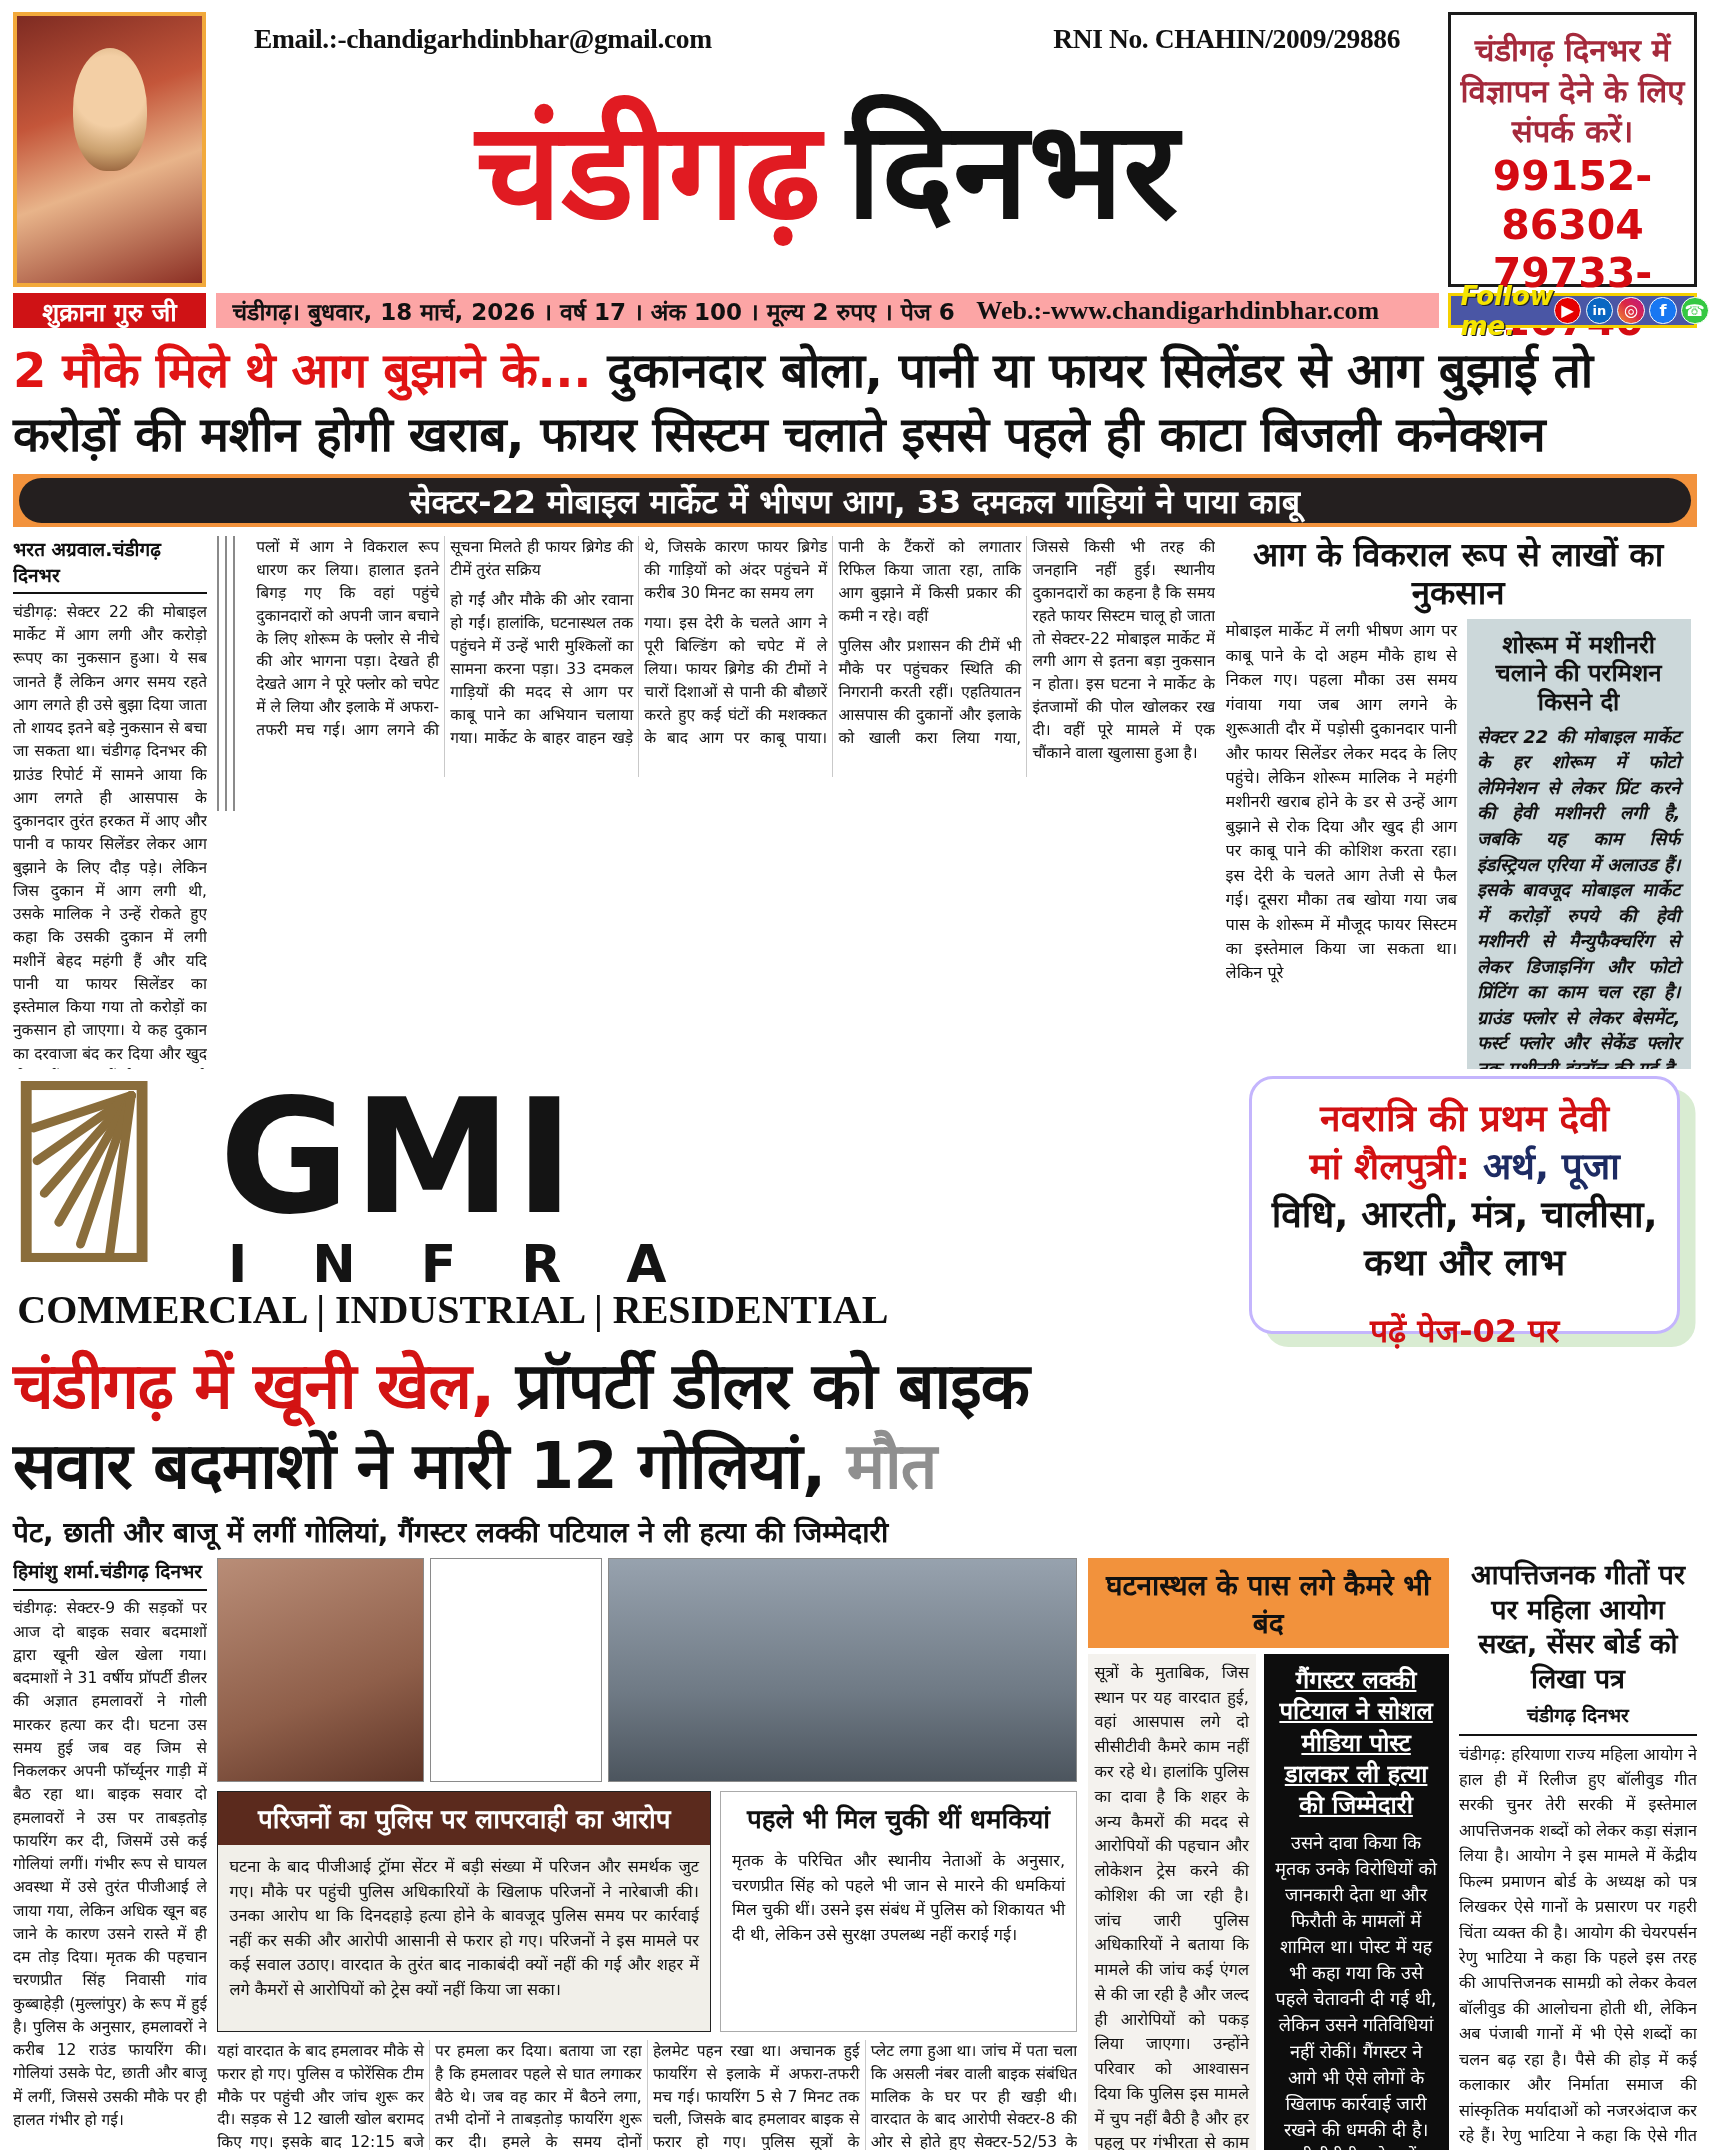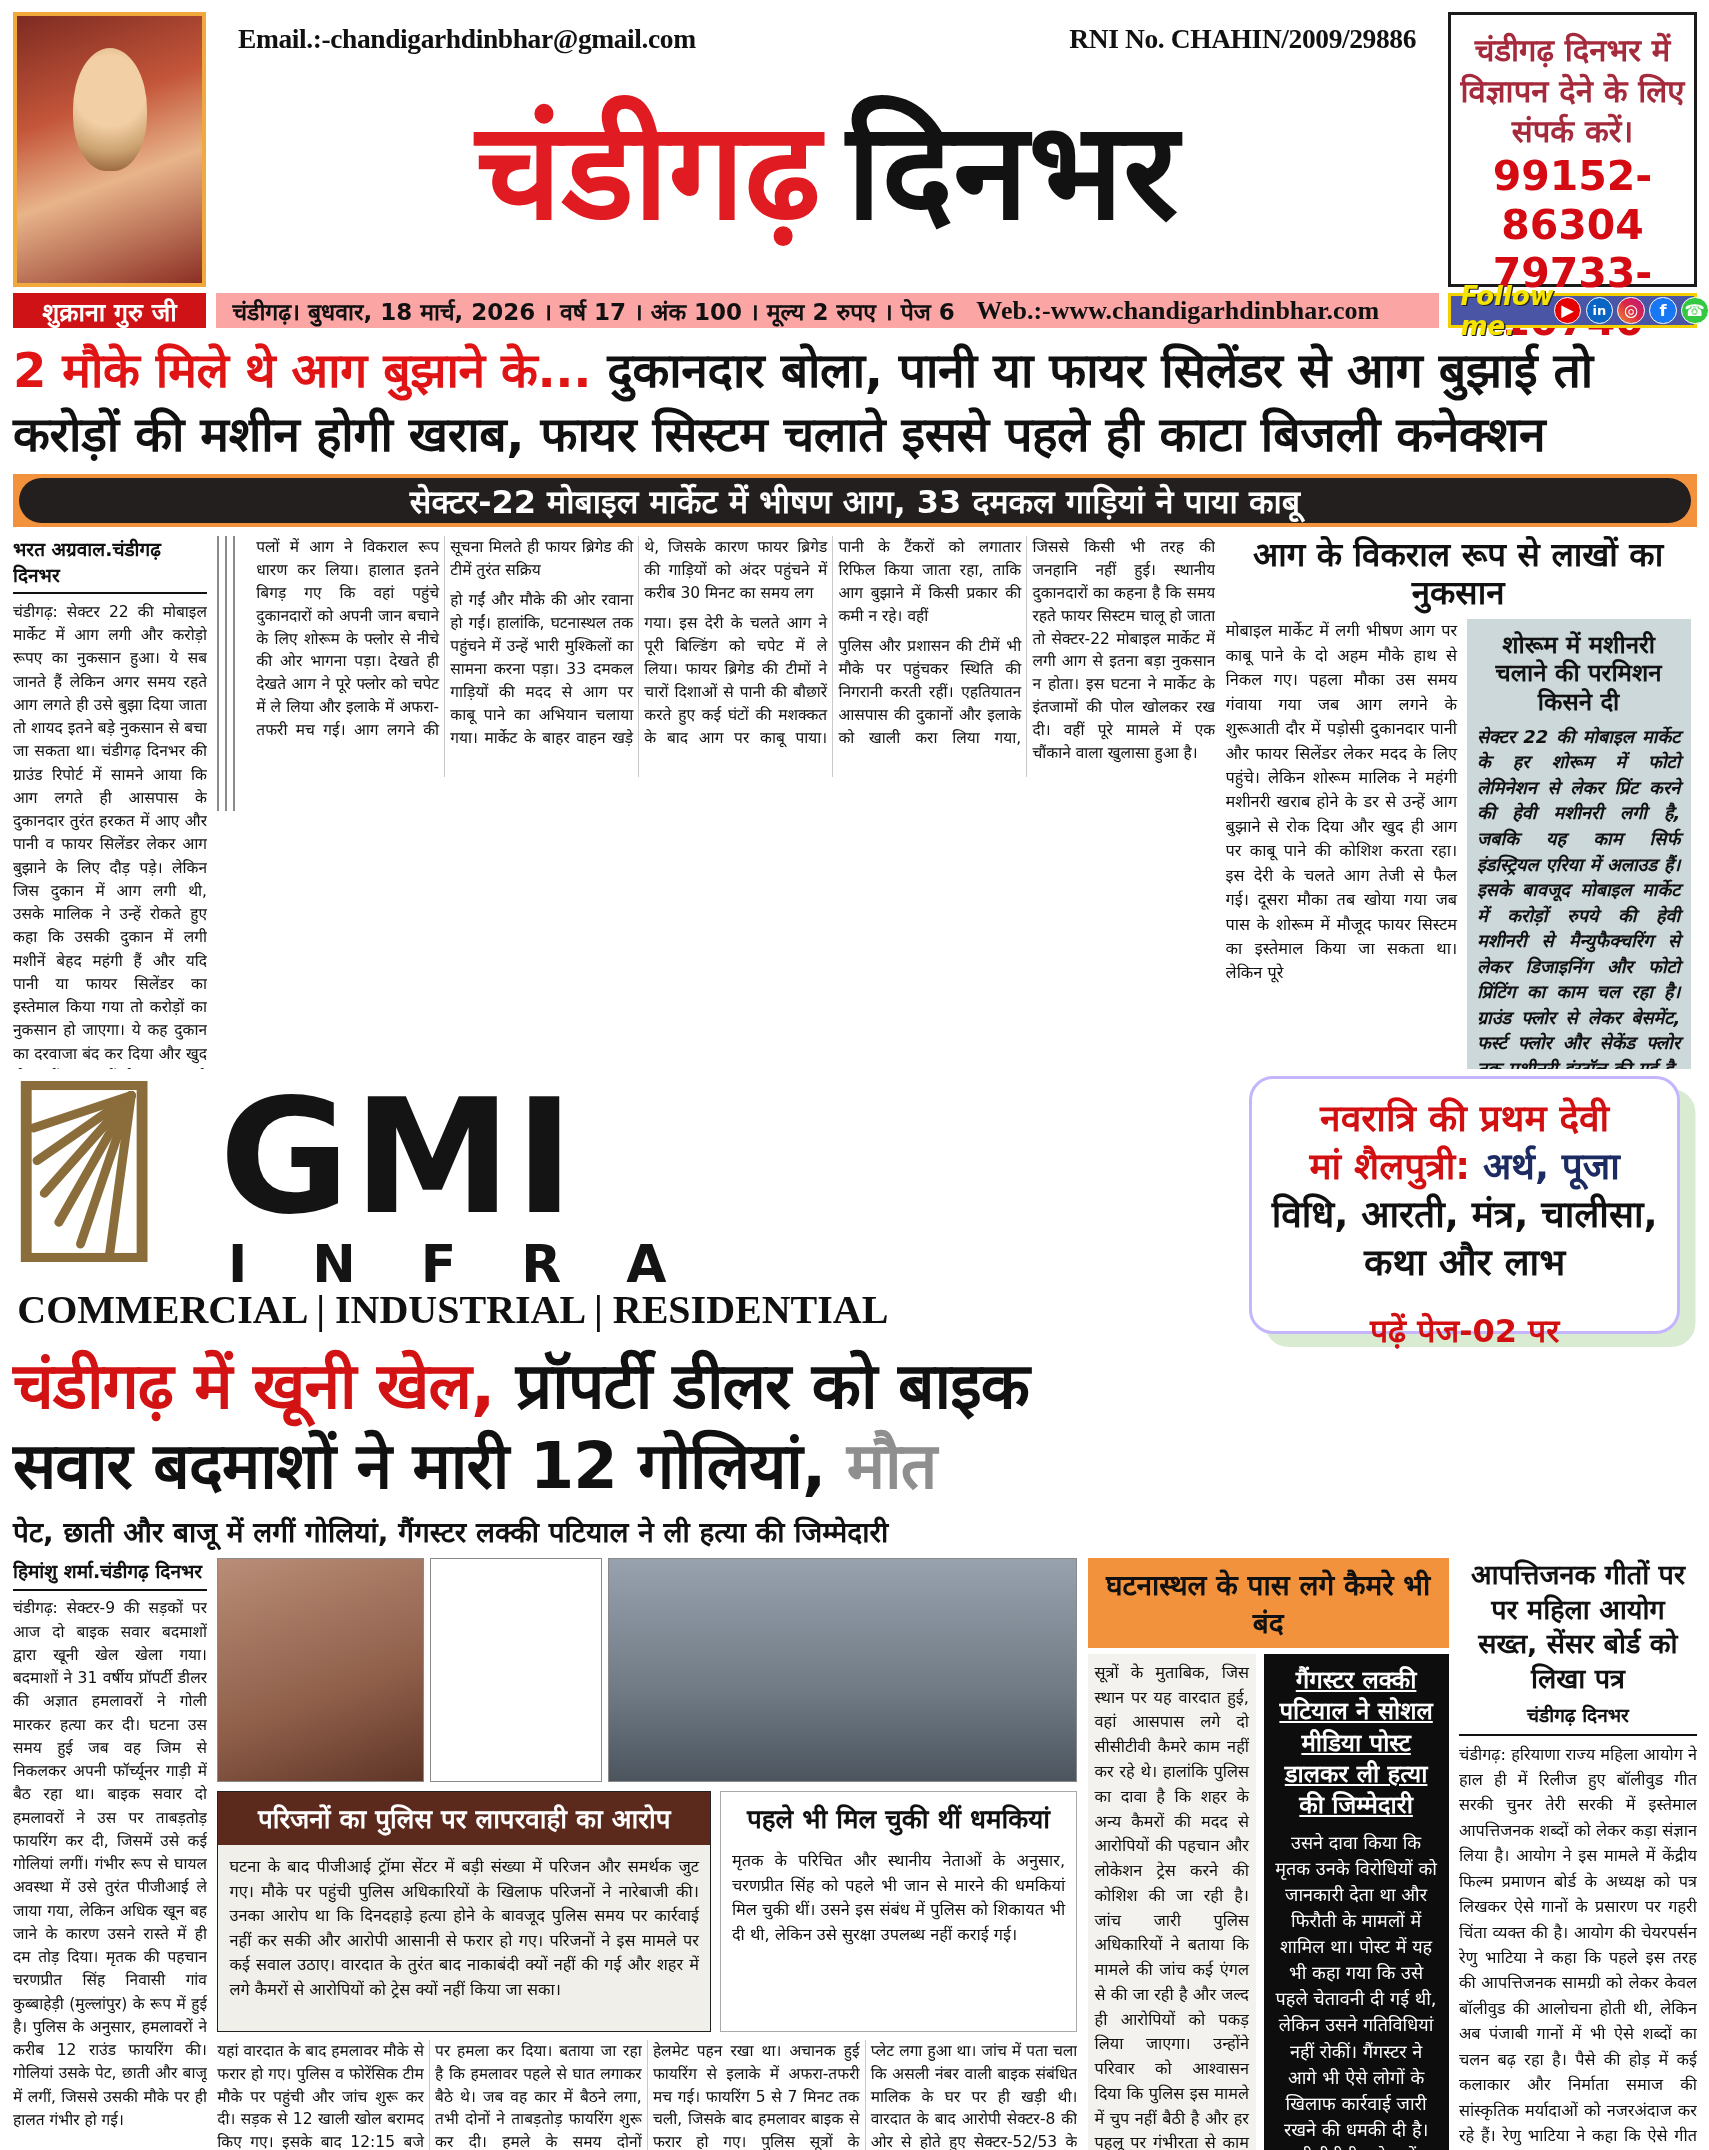--- a/index.html
+++ b/index.html
@@ -3,31 +3,31 @@
 <meta charset="utf-8">
 <style>
   html,body{margin:0;padding:0;background:#e8e8e8;}
   .page{position:relative;width:1710px;height:2693px;margin:0 auto;background:#ffffff;
         font-family:"DejaVu Sans",sans-serif;color:#111;box-sizing:border-box;
         padding:12px 13px;overflow:hidden;}
   *,*:before,*:after{box-sizing:border-box;}
   .just{text-align:justify;}
 
   
-  .header-band{display:flex;gap:6px;height:275px;}
+  .header-band{display:flex;gap:22px;height:275px;}
   .guru-photo{width:193px;height:100%;border:4.3px solid #f2a93b;
               background:linear-gradient(160deg,#7e2b22 0%,#c4563a 35%,#e8b48a 60%,#8c2f24 100%);position:relative;}
   .guru-photo:after{content:"";position:absolute;left:30%;top:12%;width:40%;height:46%;border-radius:50% 50% 45% 45%;
               background:radial-gradient(circle at 50% 35%,#f3cfa5 0 40%,#caa06e 70%,#8a5330);}
   .head-center{flex:1;display:flex;flex-direction:column;}
   .mail-row{display:flex;justify-content:space-between;align-items:flex-start;padding:11.2px 26px 0 26px;}
   .mail-row div{font-family:"Liberation Serif",serif;font-weight:bold;font-size:27.5px;letter-spacing:-0.4px;}
   .masthead{flex:1;display:flex;align-items:center;justify-content:center;gap:26px;white-space:nowrap;}
   .masthead .m-red{color:#e11b22;font-size:135px;font-weight:bold;line-height:1;text-align:center;}
-  .masthead .m-black{color:#121212;font-size:135px;font-weight:bold;line-height:1;}
+  .masthead .m-black{color:#121212;font-size:135px;font-weight:bold;line-height:1;font-family:Liberation Serif, serif;}
   .ad-box{width:249px;height:100%;border:3.4px solid #1a1a1a;padding:14.6px 8.6px;text-align:center;
           display:flex;flex-direction:column;justify-content:space-between;}
   .ad-box .ad-text{color:#a52a3c;font-weight:bold;font-size:31px;line-height:1.32;}
   .ad-box .ad-phone{color:#d40b12;font-weight:bold;font-size:41px;line-height:1.18;}
 
   .dateline-row{display:flex;gap:9.5px;height:35px;margin-top:6px;}
   .guru-caption{width:193px;background:#cf1215;color:#fff;font-weight:bold;font-size:25px;
                 display:flex;align-items:center;justify-content:center;}
   .date-strip{flex:1;background:#fca5a5;display:flex;align-items:center;gap:21.5px;padding:0 17px;}
   .date-strip .dl{font-weight:bold;font-size:23px;color:#111;}

